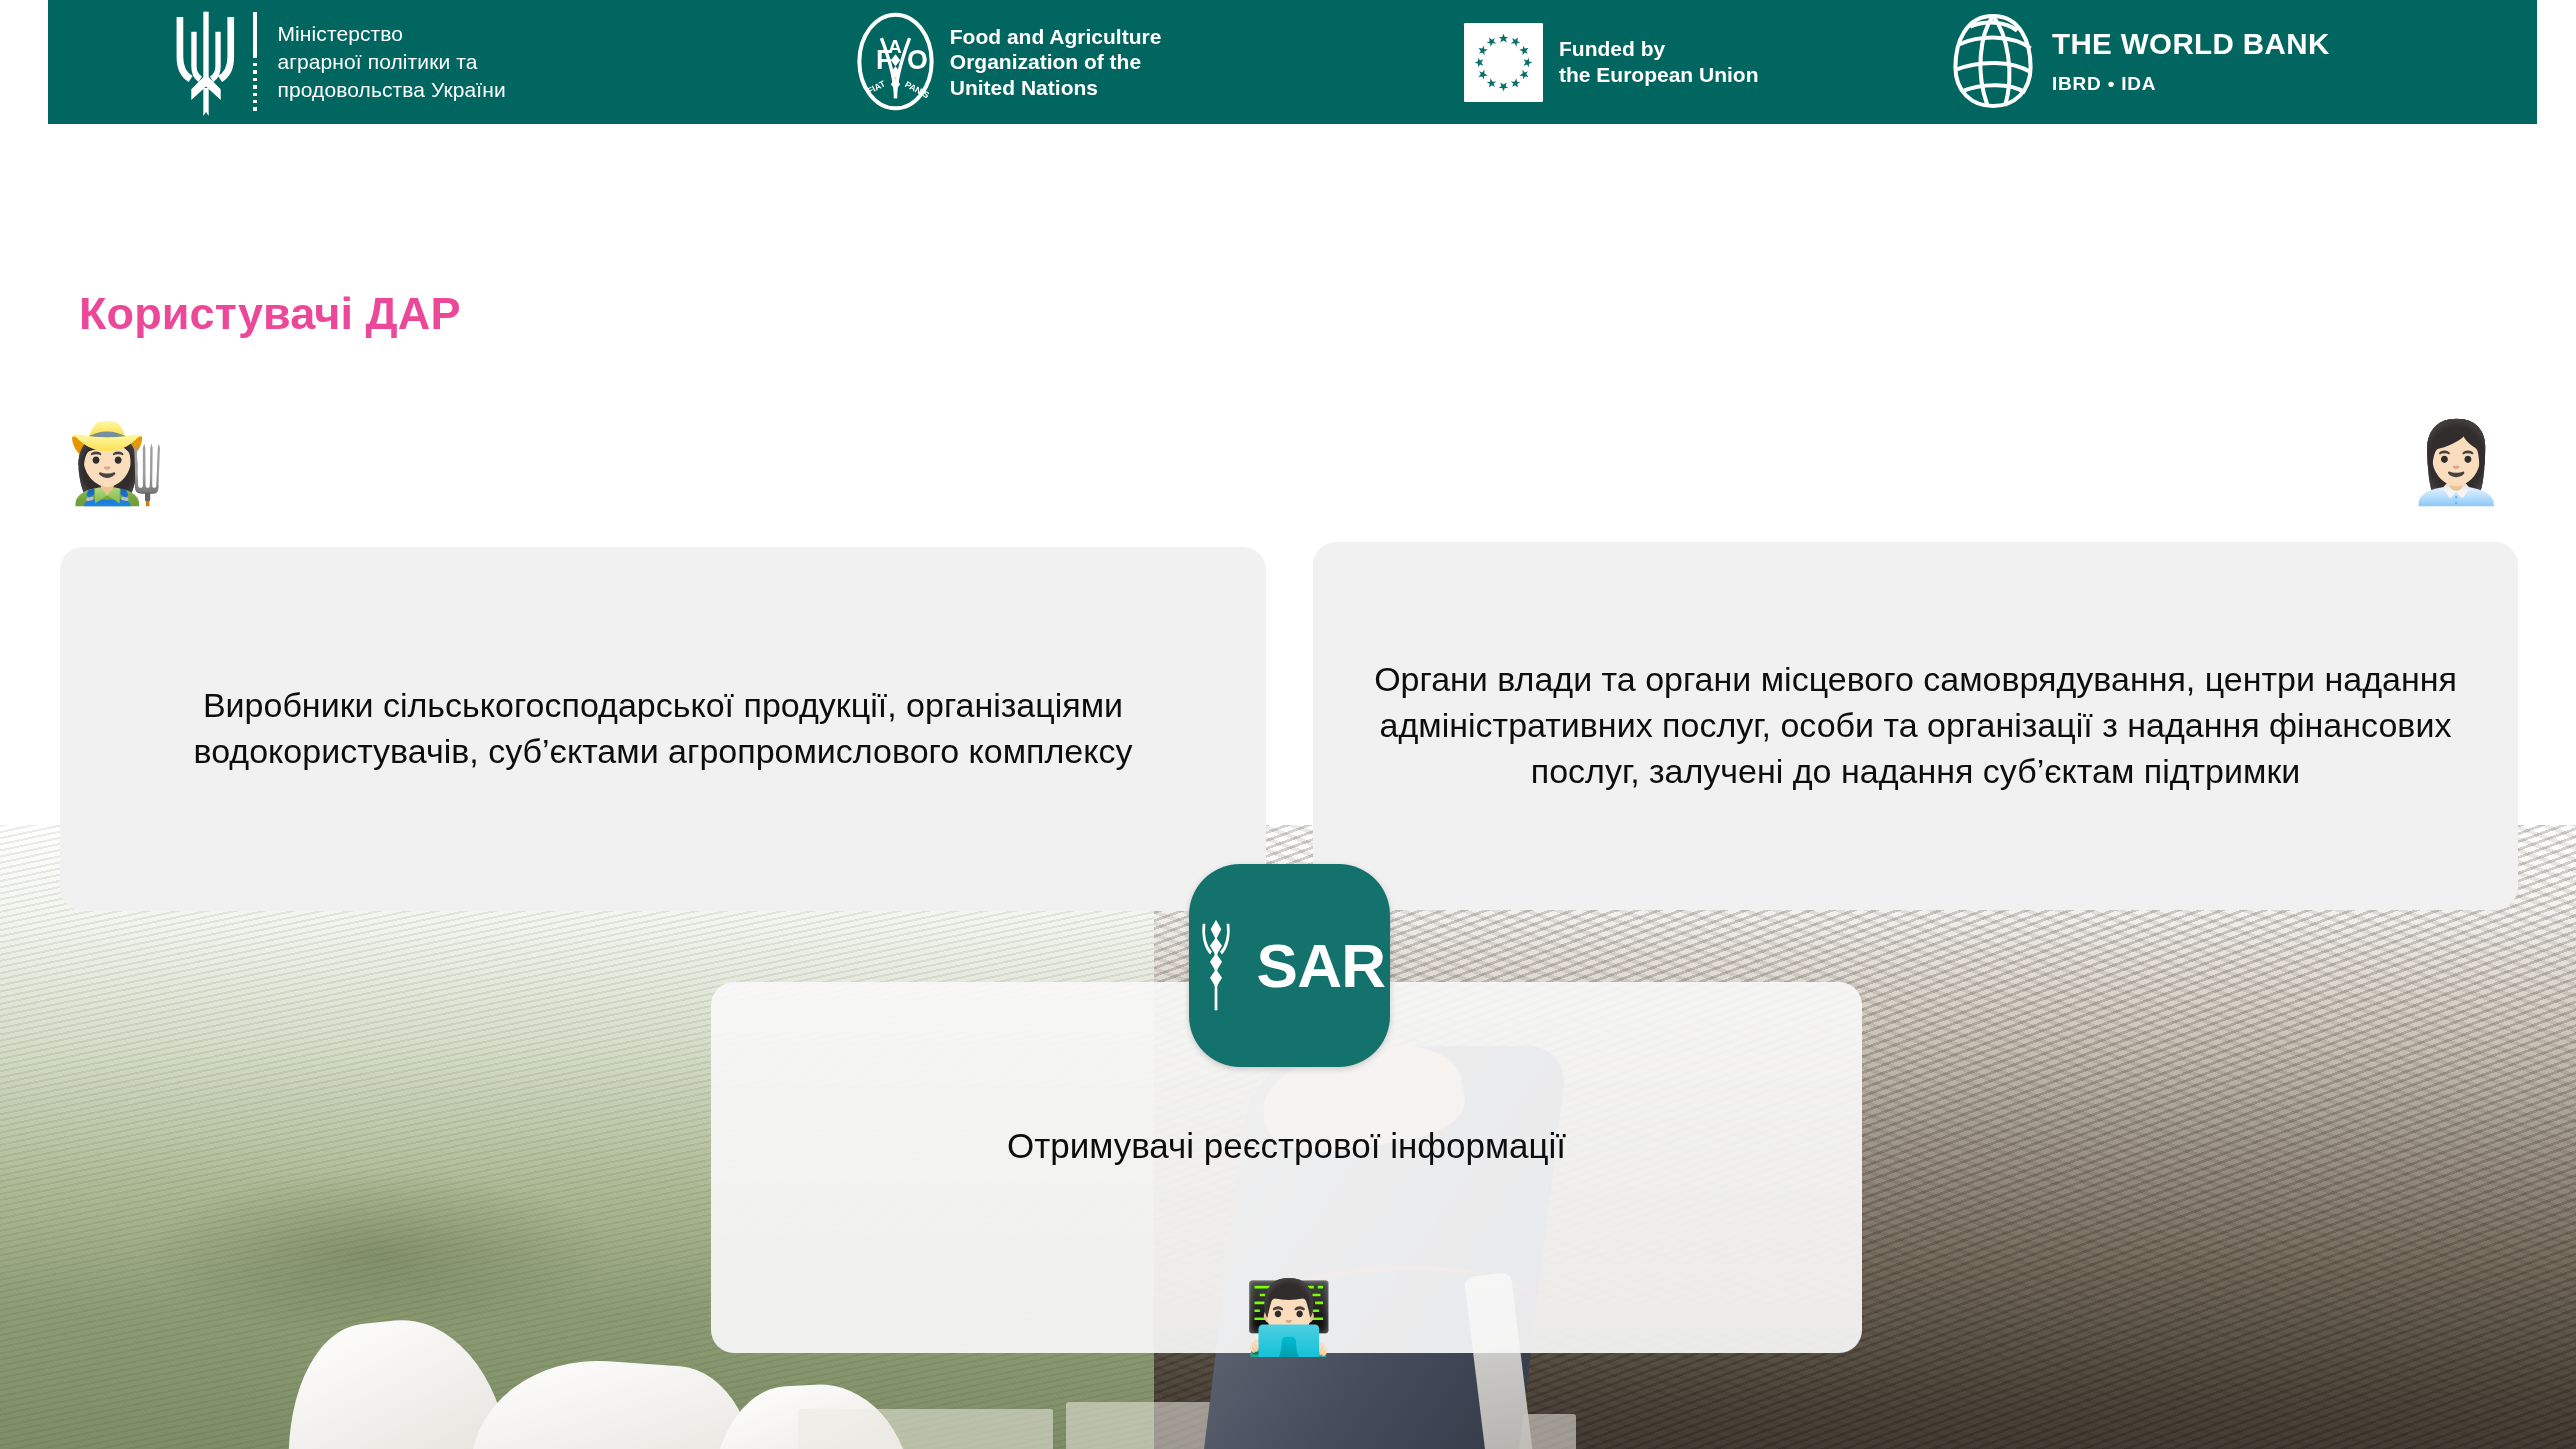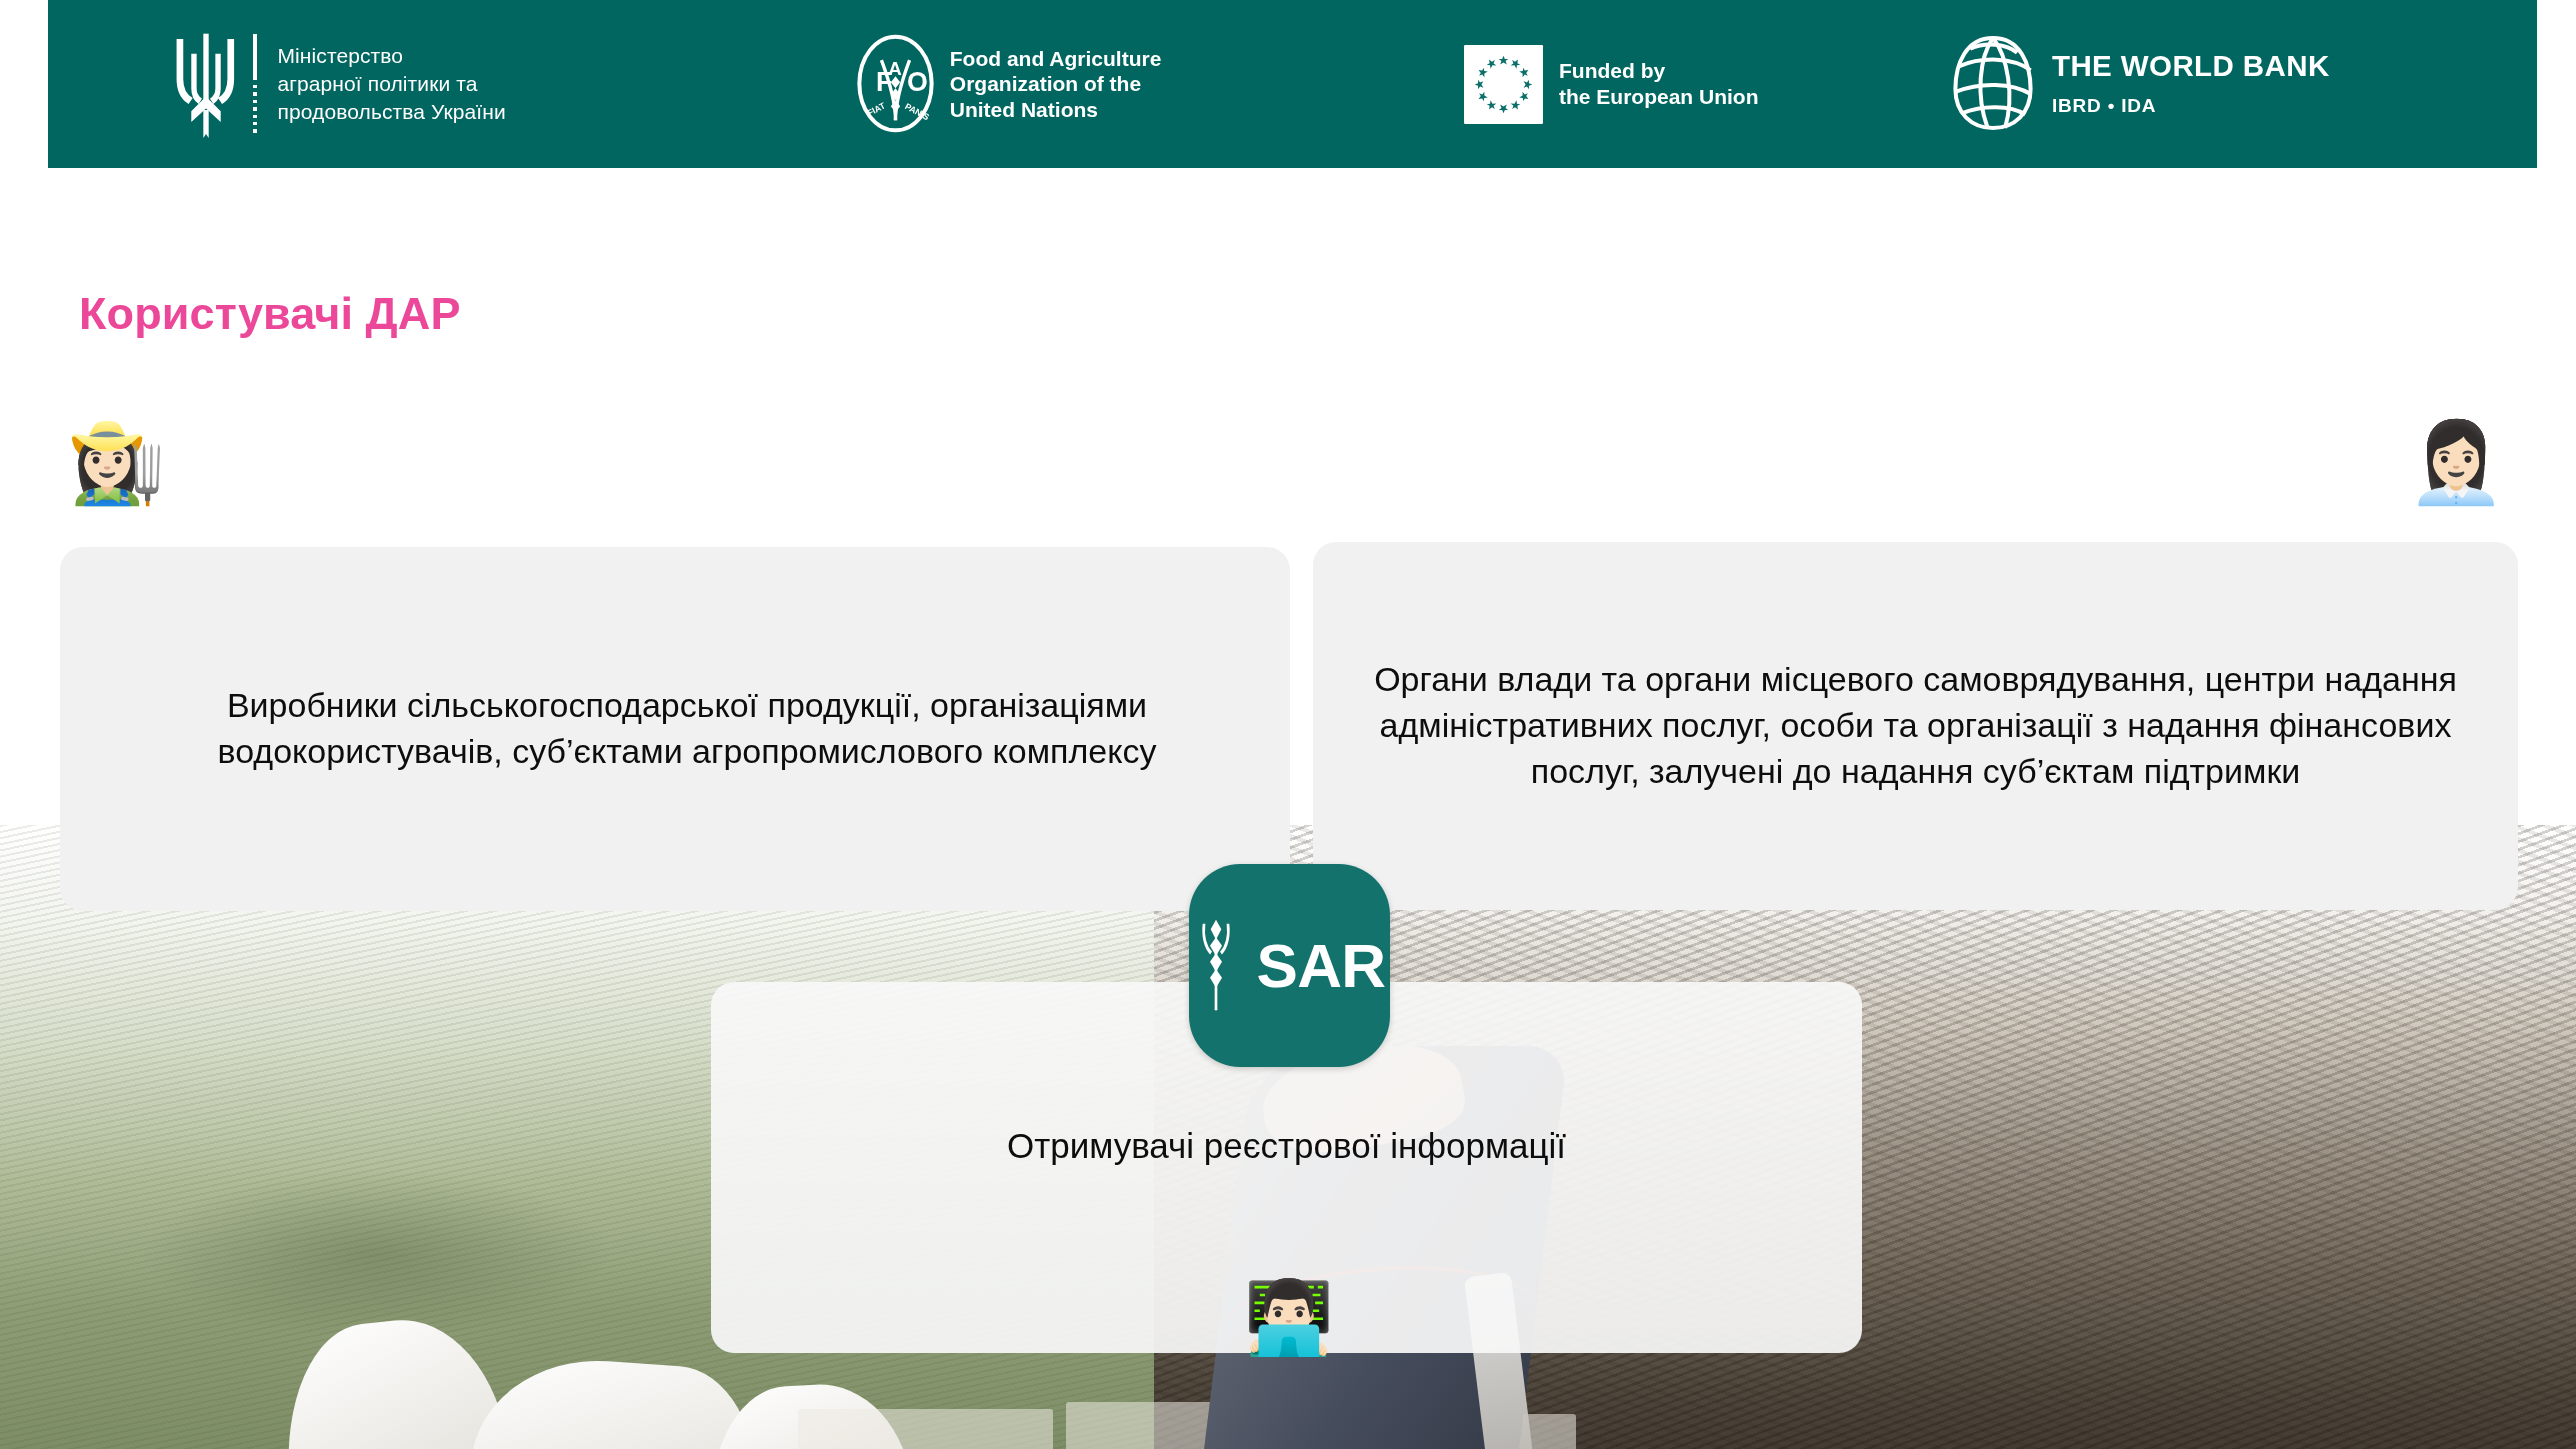--- a/index.html
+++ b/index.html
@@ -67,21 +67,21 @@
   }
   
   .papers{position:absolute;left:798px;top:577px;width:778px;height:161px;opacity:.55;}
   .papers .pg{position:absolute;background:#ece9e2;border-radius:2.7px;}
   .papers .pg:nth-child(1){left:0;top:6.7px;width:255px;height:154px;}
   .papers .pg:nth-child(2){left:268px;top:0;width:241px;height:161px;}
   .papers .pg:nth-child(3){left:523px;top:12px;width:255px;height:149px;}
 
   
   .header-bar{
-    position:absolute;left:48px;top:0;width:2489px;height:168px;
+    position:absolute;left:48px;top:0;width:2489px;height:124px;
     background:#026660;display:flex;align-items:center;
   }
   .logo{display:flex;align-items:center;position:absolute;}
   .logo-ukr{left:127px;}
   .logo-fao{left:808px;}
   .logo-eu{left:1416px;}
   .logo-wb{left:1902px;}
 
   
   .trident{width:62px;height:107px;position:relative;}
@@ -115,21 +115,21 @@
     position:absolute;left:79px;top:258px;
     font-size:45px;font-weight:700;color:#ec4899;letter-spacing:0.1px;
   }
 
   
   .card{
     position:absolute;background:#f1f1f1;border-radius:23px;
     display:flex;align-items:center;justify-content:center;
     text-align:center;color:#0d0d0d;
   }
-  .card-left{left:60px;top:547px;width:1206px;height:364px;padding-left:24px;}
+  .card-left{left:60px;top:547px;width:1206px;height:364px;}
   .card-right{left:1313px;top:542px;width:1205px;height:368px;}
   .card-bottom{
     left:711px;top:982px;width:1151px;height:371px;
     background:rgba(247,247,247,.93);
     align-items:flex-start;
   }
   .card-text{font-size:34px;line-height:1.35;padding:0 39px;font-weight:400;}
   .card-bottom .card-text{margin-top:140px;font-size:35px;}
 
   

